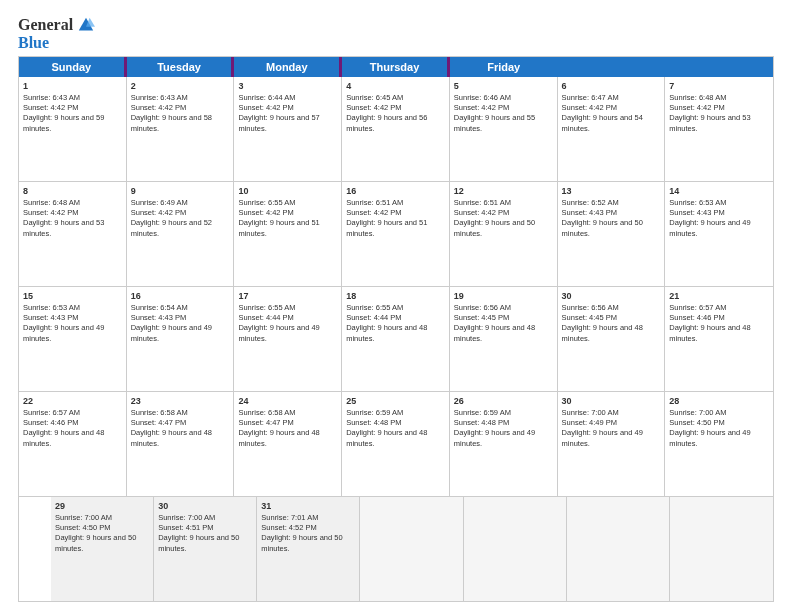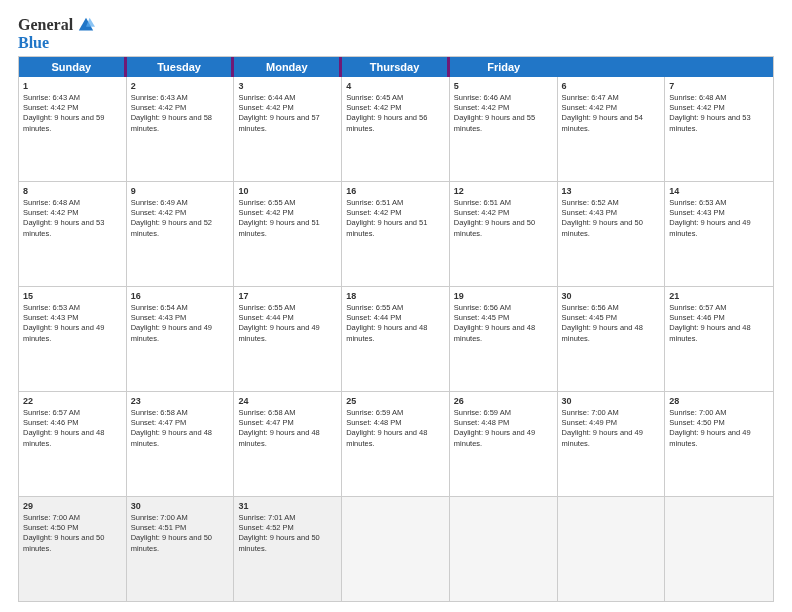--- a/index.html
+++ b/index.html
@@ -86,21 +86,21 @@
       flex: 1;
       display: flex;
       flex-direction: column;
     }
     .cal-row {
       display: grid;
       grid-template-columns: repeat(7, 1fr);
       flex: 1;
       border-bottom: 1px solid #ccc;
     }
-    .cal-row:last-child { border-bottom: none; }
+    .cal-row:last-child { border-bottom: none; margin-left: 32px; }
     .cal-cell {
       border-right: 1px solid #ccc;
       padding: 3px 4px;
       font-size: 7.5px;
       color: #333;
       line-height: 1.35;
       background: #fff;
       vertical-align: top;
     }
     .cal-cell:last-child { border-right: none; }

